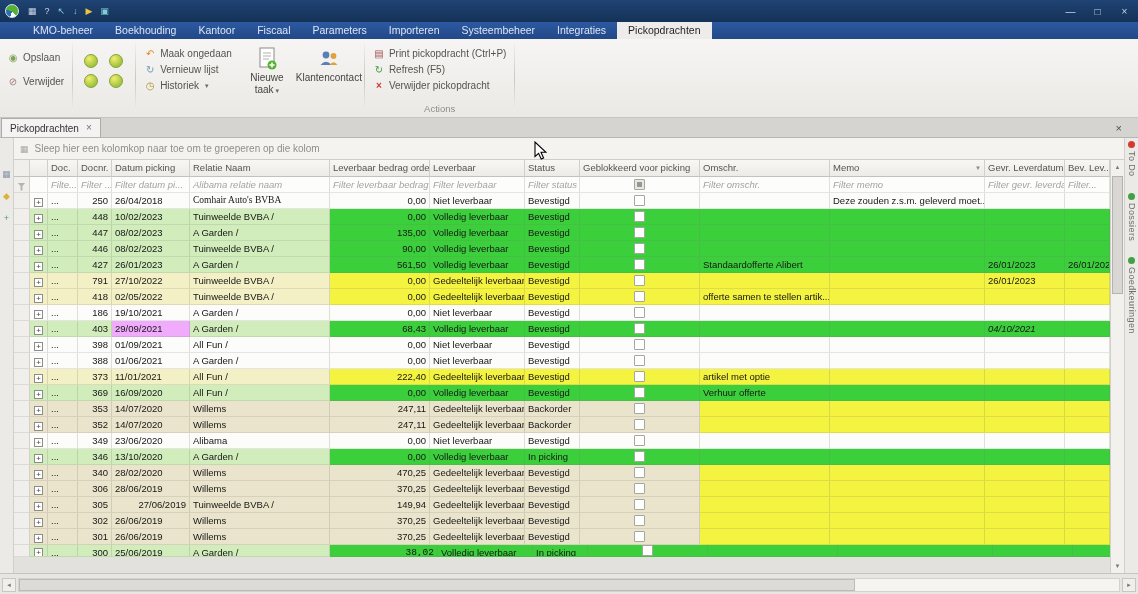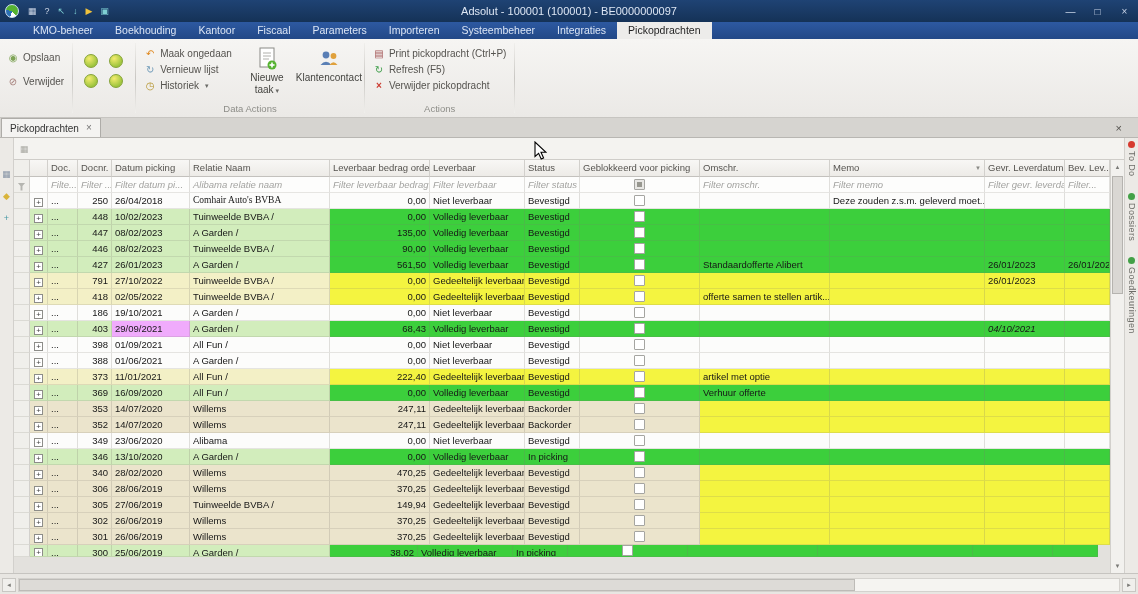--- a/index.html
+++ b/index.html
@@ -117,21 +117,20 @@
   <div class="titlebar" data-name="titlebar">
     <span class="logo" data-name="app-logo-icon"></span>
     <span data-name="quick-launch-bar" style="display:flex;align-items:center;">
         <span class="q-icon" data-name="window-grid-icon" style="color: rgb(204, 214, 230);">▦</span>
         <span class="q-icon" data-name="help-icon" style="color: rgb(204, 214, 230);">?</span>
         <span class="q-icon" data-name="pointer-icon" style="color: rgb(127, 208, 212);">↖</span>
         <span class="q-icon" data-name="download-icon" style="color: rgb(127, 208, 212);">↓</span>
         <span class="q-icon" data-name="video-icon" style="color: rgb(240, 194, 60);">▶</span>
         <span class="q-icon" data-name="flag-icon" style="color: rgb(127, 208, 212);">▣</span>
       </span>
-    <div class="tb-title" data-name="window-title">Adsolut - 100001 (100001) - BE0000000097</div>
     <div class="tb-controls" data-name="window-controls">
       <div class="tb-btn" data-name="minimize-button">—</div>
       <div class="tb-btn" data-name="maximize-button">□</div>
       <div class="tb-btn" data-name="close-button">×</div>
     </div>
   </div>
 
   <div class="menubar" data-name="menu-tabbar">
       <div class="menu-tab" data-name="menu-tab-kmo-beheer">KMO-beheer</div>
       <div class="menu-tab" data-name="menu-tab-boekhouding">Boekhouding</div>
@@ -197,21 +196,20 @@
         <div class="rb-big" data-name="customer-contact-button">
           <svg width="24" height="24" viewBox="0 0 24 24" data-name="customer-contact-icon">
             <circle cx="9" cy="8" r="3.4" fill="#5a7fb5"></circle>
             <path d="M3.5 18 q5.5 -6.5 11 0 Z" fill="#5a7fb5"></path>
             <circle cx="16.5" cy="9" r="2.9" fill="#e0a13c"></circle>
             <path d="M12.5 18 q4 -5.4 8 0 Z" fill="#e0a13c"></path>
           </svg>
           <span data-name="customer-contact-label">Klantencontact</span>
         </div>
       </div>
-      <div class="rb-label" data-name="ribbon-group-label">Data Actions</div>
     </div>
     <div class="rb-sep" data-name="ribbon-separator"></div>
 
     <div class="rb-group" data-name="ribbon-group-actions">
       <div class="rb-body">
         <div class="rb-stack">
           <div class="rb-small" data-name="print-pickopdracht-button">
             <span class="gi" data-name="print-pickopdracht-icon">▤</span>
             <span data-name="print-pickopdracht-label">Print pickopdracht (Ctrl+P)</span>
           </div>
@@ -241,20 +239,21 @@
   <div class="workspace" data-name="workspace">
     <div class="left-strip" data-name="left-panel-strip">
         <span class="ls-icon" data-name="table-icon" style="color: rgb(138, 151, 168);">▦</span>
         <span class="ls-icon" data-name="star-icon" style="color: rgb(217, 180, 58);">◆</span>
         <span class="ls-icon" data-name="add-panel-icon" style="color: rgb(74, 155, 166);">+</span>
       </div>
 
     <div class="center" data-name="grid-panel">
       <div class="groupby" data-name="group-by-bar">
         <span class="gb-icon" data-name="group-by-icon">▦</span>
+        <span data-name="group-by-hint">Sleep hier een kolomkop naar toe om te groeperen op die kolom</span>
       </div>
       <div class="grid-zone" data-name="grid-zone">
         <div class="grid-main" data-name="data-grid">
             <div class="g-row g-head" data-name="grid-header-row">
               <div class="g-cell ind" data-name="col-header-indicator" style="width: 16px;">
                 <span></span>
               </div>
               <div class="g-cell" data-name="col-header-expand" style="width: 18px;">
                 <span></span>
               </div>
@@ -696,21 +695,21 @@
               <div class="g-cell" data-name="cell-gevr" style="background: rgb(244, 244, 64); width: 80px;"></div>
               <div class="g-cell" data-name="cell-bev" style="background: rgb(244, 244, 64); width: 45px;"></div>
             </div>
             <div class="g-row g-data" data-name="table-row-305">
               <div class="g-cell ind" data-name="row-indicator" style="width: 16px;"></div>
               <div class="g-cell ctr" data-name="expand-cell" style="background: rgb(235, 228, 204); width: 18px;">
                 <span class="expand-box" data-name="expand-icon">+</span>
               </div>
               <div class="g-cell" data-name="cell-doc" style="background: rgb(235, 228, 204); width: 30px;">...</div>
               <div class="g-cell right" data-name="cell-docnr" style="background: rgb(235, 228, 204); width: 34px;">305</div>
-              <div class="g-cell" data-name="cell-datum" style="background: rgb(235, 228, 204); width: 78px;">27/06/2019</div>
+              <div class="g-cell" data-name="cell-datum" style="background: rgb(235, 228, 204); width: 78px; text-align: right;">27/06/2019</div>
               <div class="g-cell" data-name="cell-relatie" style="background: rgb(235, 228, 204); width: 140px;">Tuinweelde BVBA /</div>
               <div class="g-cell right" data-name="cell-bedrag" style="background: rgb(235, 228, 204); width: 100px;">149,94</div>
               <div class="g-cell" data-name="cell-leverbaar" style="background: rgb(235, 228, 204); width: 95px;">Gedeeltelijk leverbaar</div>
               <div class="g-cell" data-name="cell-status" style="background: rgb(235, 228, 204); width: 55px;">Bevestigd</div>
               <div class="g-cell ctr" data-name="cell-geblokkeerd" style="background: rgb(235, 228, 204); width: 120px;">
                 <span class="cb" data-name="blocked-checkbox"></span>
               </div>
               <div class="g-cell" data-name="cell-omschr" style="background: rgb(244, 244, 64); width: 130px;"></div>
               <div class="g-cell" data-name="cell-memo" style="background: rgb(244, 244, 64); width: 155px;"></div>
               <div class="g-cell" data-name="cell-gevr" style="background: rgb(244, 244, 64); width: 80px;"></div>
@@ -758,21 +757,21 @@
             </div>
             <div class="g-row g-data partial" data-name="table-row-300">
               <div class="g-cell ind" data-name="row-indicator" style="width: 16px;"></div>
               <div class="g-cell ctr" data-name="expand-cell" style="background: rgb(210, 237, 188); width: 18px;">
                 <span class="expand-box" data-name="expand-icon">+</span>
               </div>
               <div class="g-cell" data-name="cell-doc" style="background: rgb(210, 237, 188); width: 30px;">...</div>
               <div class="g-cell right" data-name="cell-docnr" style="background: rgb(210, 237, 188); width: 34px;">300</div>
               <div class="g-cell" data-name="cell-datum" style="background: rgb(210, 237, 188); width: 78px;">25/06/2019</div>
               <div class="g-cell" data-name="cell-relatie" style="background: rgb(210, 237, 188); width: 140px;">A Garden /</div>
-              <div class="g-cell right" data-name="cell-bedrag" style="background: rgb(60, 207, 60); width: 88px;">38,02</div>
+              <div class="g-cell right" data-name="cell-bedrag" style="background: rgb(60, 207, 60); width: 108px; font-family: Liberation Mono, monospace;">38,02</div>
               <div class="g-cell" data-name="cell-leverbaar" style="background: rgb(60, 207, 60); width: 95px;">Volledig leverbaar</div>
               <div class="g-cell" data-name="cell-status" style="background: rgb(60, 207, 60); width: 55px;">In picking</div>
               <div class="g-cell ctr" data-name="cell-geblokkeerd" style="background: rgb(60, 207, 60); width: 120px;">
                 <span class="cb" data-name="blocked-checkbox"></span>
               </div>
               <div class="g-cell" data-name="cell-omschr" style="background: rgb(60, 207, 60); width: 130px;"></div>
               <div class="g-cell" data-name="cell-memo" style="background: rgb(60, 207, 60); width: 155px;"></div>
               <div class="g-cell" data-name="cell-gevr" style="background: rgb(60, 207, 60); width: 80px;"></div>
               <div class="g-cell" data-name="cell-bev" style="background: rgb(60, 207, 60); width: 45px;"></div>
             </div>

